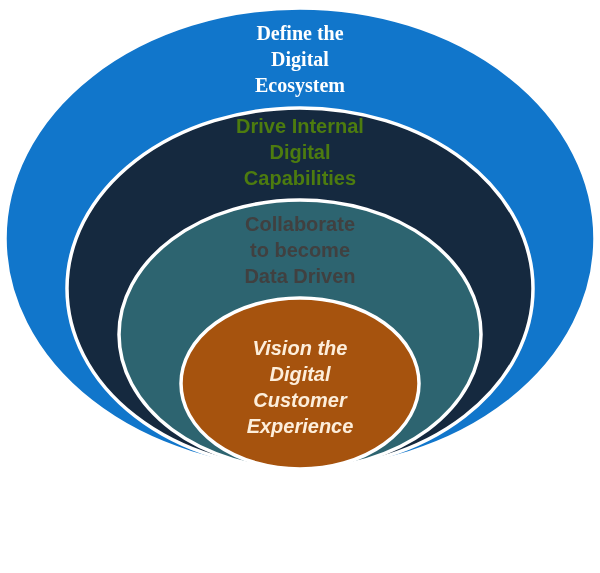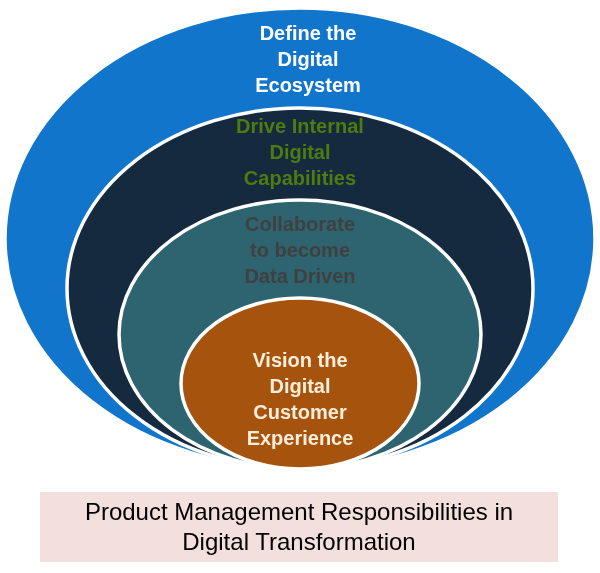--- a/index.html
+++ b/index.html
@@ -23,24 +23,24 @@
   .ring-label {
     position: absolute;
     text-align: center;
     font-weight: bold;
     font-size: 20px;
     line-height: 26px;
     white-space: pre-line;
     color: #ffffff;
     letter-spacing: 0px;
   }
-  .ring-label-0 { left: 128px; top: 20px;  width: 360px; }
+  .ring-label-0 { left: 120px; top: 20px;  width: 360px; font-family: Liberation Serif, serif; }
   .ring-label-1 { left: 120px; top: 113px; width: 360px; }
   .ring-label-2 { left: 120px; top: 211px; width: 360px; }
-  .ring-label-3 { left: 180px; top: 347px; width: 240px; }
+  .ring-label-3 { left: 180px; top: 335px; width: 240px; font-style: italic; }
   .caption-box {
     position: absolute;
     left: 40px;
     top: 492px;
     width: 518px;
     height: 70px;
     display: flex;
     align-items: center;
     justify-content: center;
     text-align: center;
@@ -71,18 +71,14 @@
 
   <div class="ring-label ring-label-2" style="color: #404040;">Collaborate
 to become
 Data Driven</div>
 
   <div class="ring-label ring-label-3" style="color: rgb(253, 238, 219);">Vision the
 Digital
 Customer
 Experience</div>
 
-  <div class="caption-box" style="background: rgb(243, 223, 219); color: rgb(0, 0, 0);">
-    <span>Product Management Responsibilities in
-Digital Transformation</span>
-  </div>
 
 </div>
 
 </body></html>

